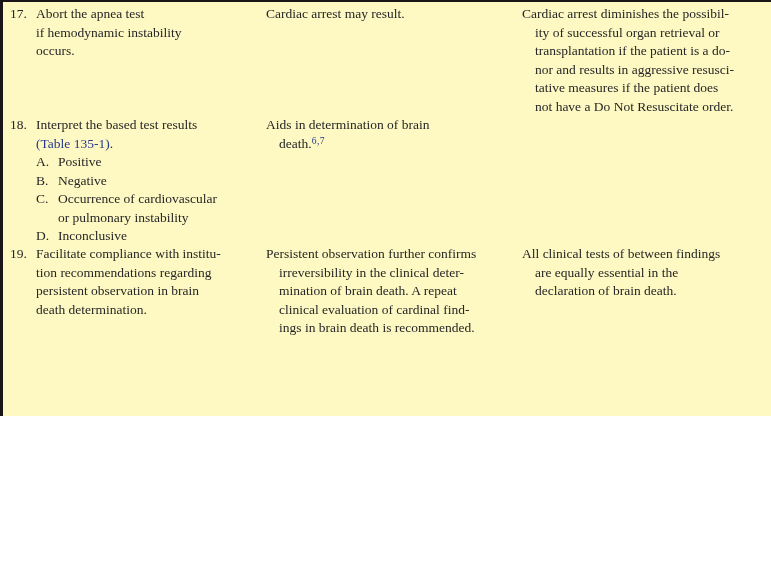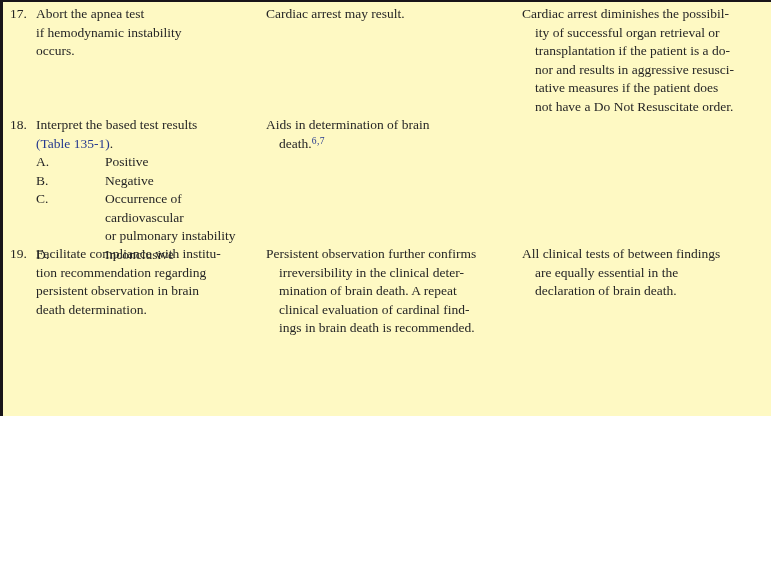--- a/index.html
+++ b/index.html
@@ -35,21 +35,21 @@
   .numbered { position: relative; padding-left: 26px; }
   .item-number { position: absolute; left: 0; top: 0; }
   .pre  { white-space: pre-line; }
   .hang {
     padding-left: 13px;
     text-indent: -13px;
     white-space: pre-line;
   }
   .option { position: relative; padding-left: 22px; }
   .opt-letter { position: absolute; left: 0; top: 0; }
-  .opt-text { display: block; white-space: pre-line; margin-left: 47px; }
+  .opt-text { display: block; white-space: pre-line; }
   .tlink { color: #24388f; text-align: center; }
   .ref-sup {
     color: #24388f;
     font-size: 9.5px;
     line-height: 0;
     vertical-align: 4px;
     letter-spacing: 0.5px;
   }
 </style>
 </head>
@@ -111,21 +111,21 @@
 death.</span><sup class="ref-sup">6,7</sup></div>
     </div>
     <div class="cell cell-comment"></div>
   </div>
 
   <div class="row row-19">
     <div class="cell cell-intervention">
       <div class="numbered">
         <span class="item-number">19.</span>
         <span class="pre">Facilitate compliance with institu-
-tion recommendation regarding
+tion recommendations regarding
 persistent observation in brain
 death determination.</span>
       </div>
     </div>
     <div class="cell cell-rationale">
       <div class="hang">Persistent observation further confirms
 irreversibility in the clinical deter-
 mination of brain death. A repeat
 clinical evaluation of cardinal find-
 ings in brain death is recommended.</div>

